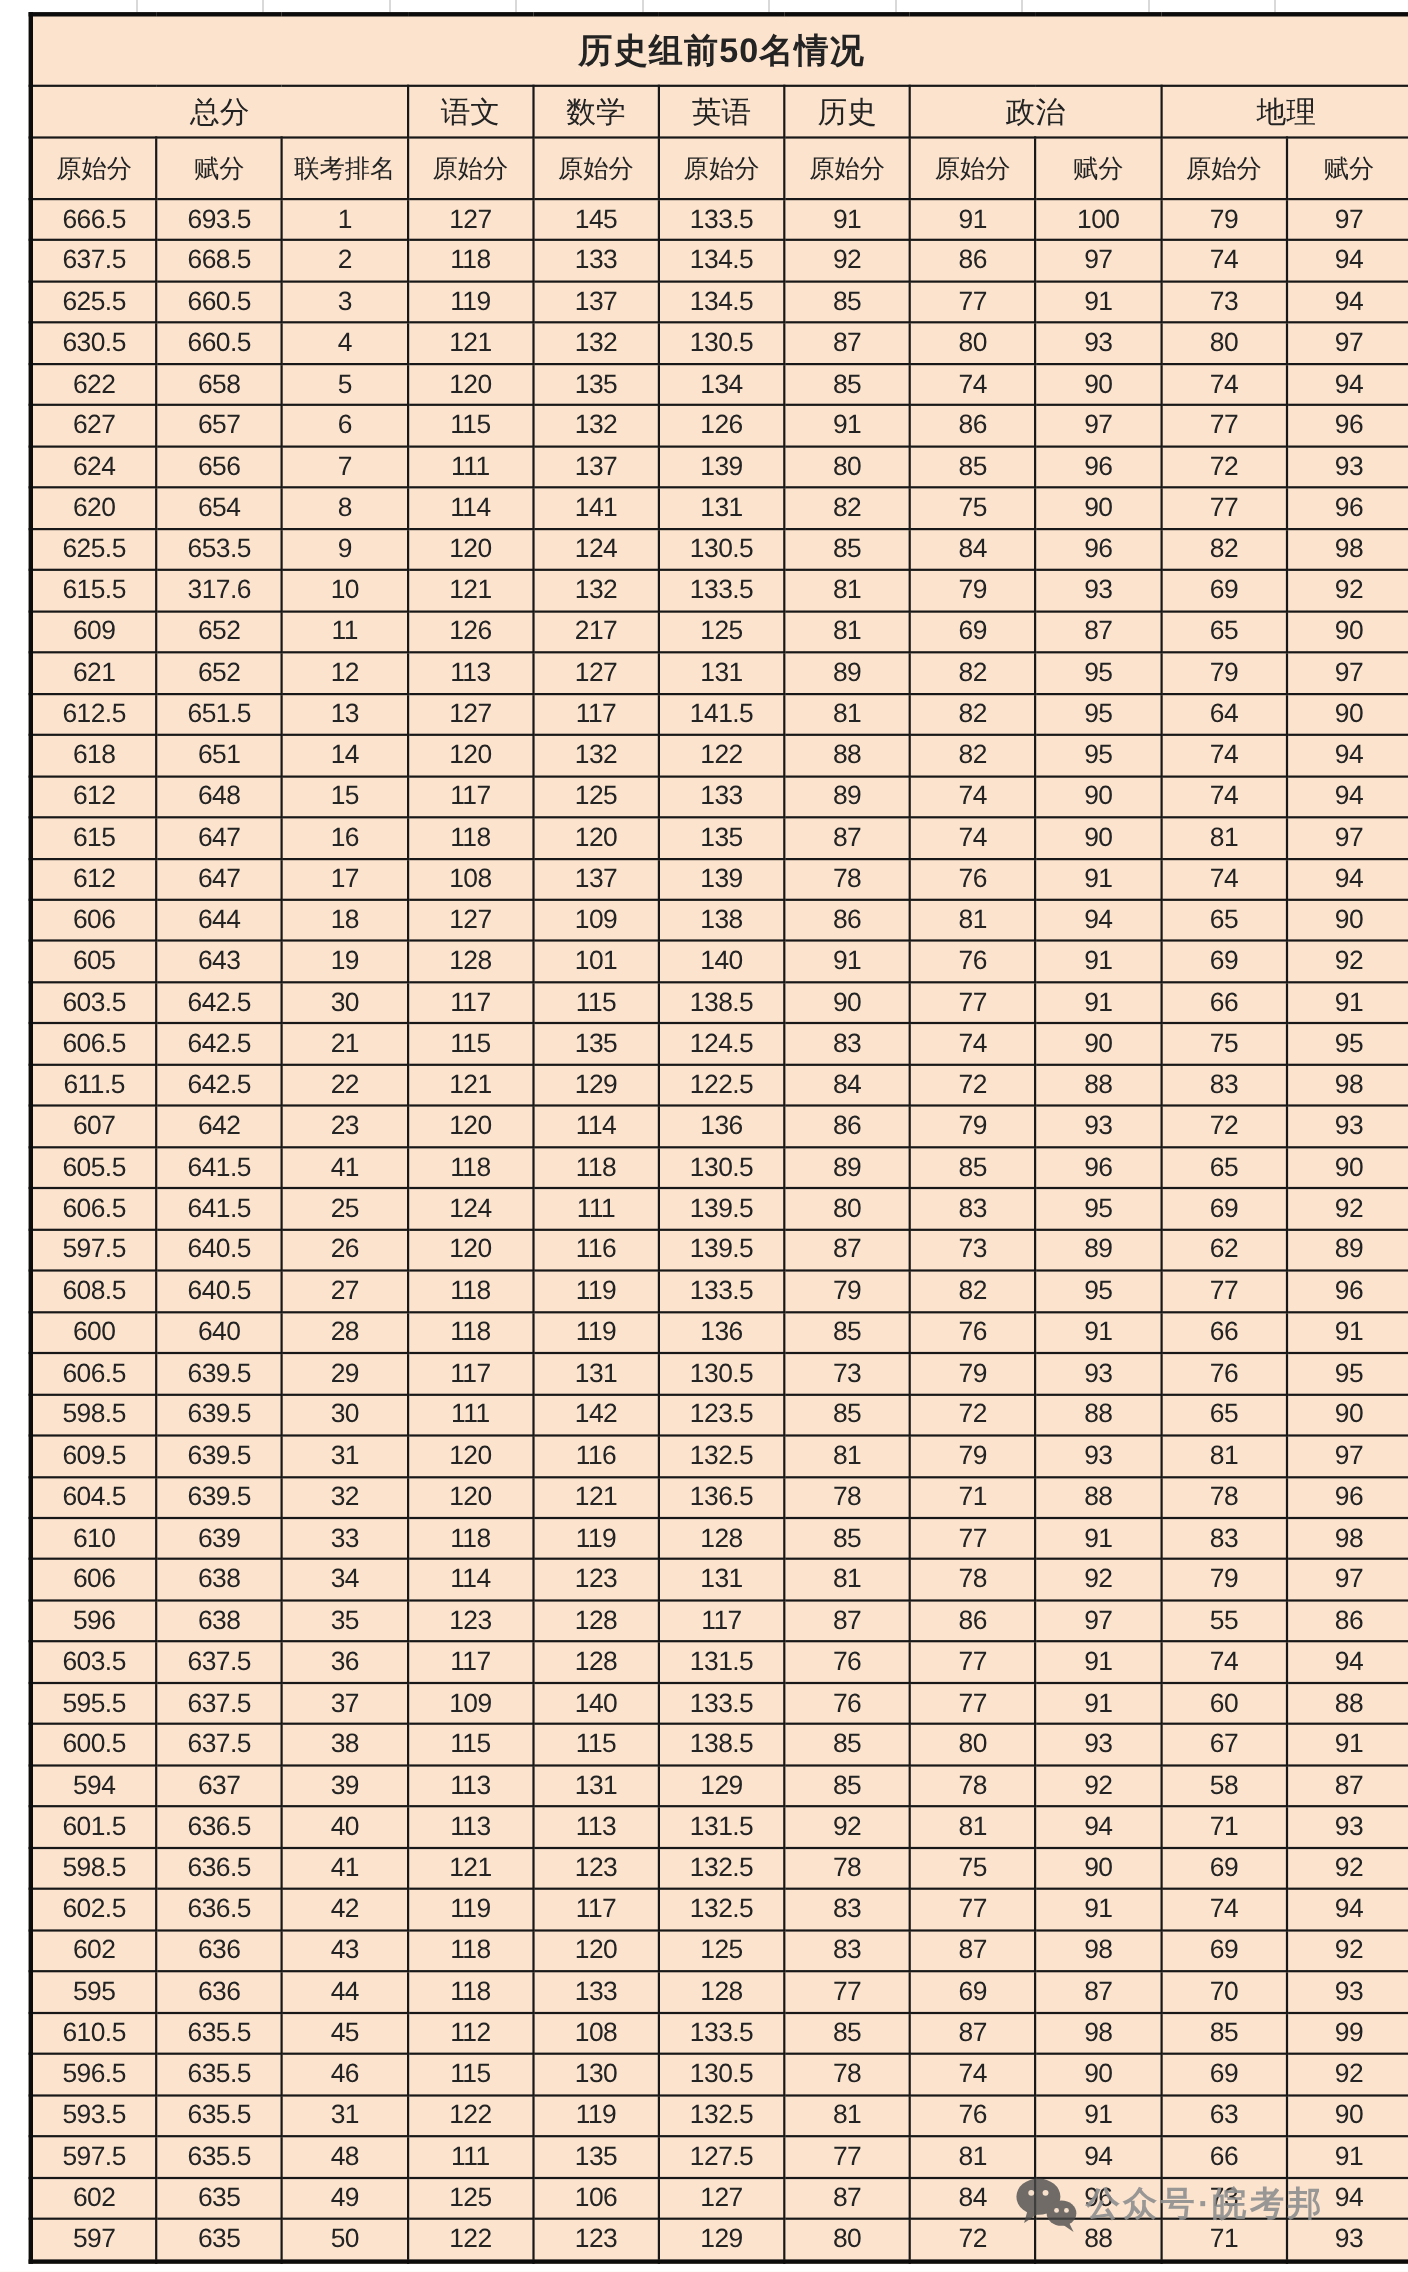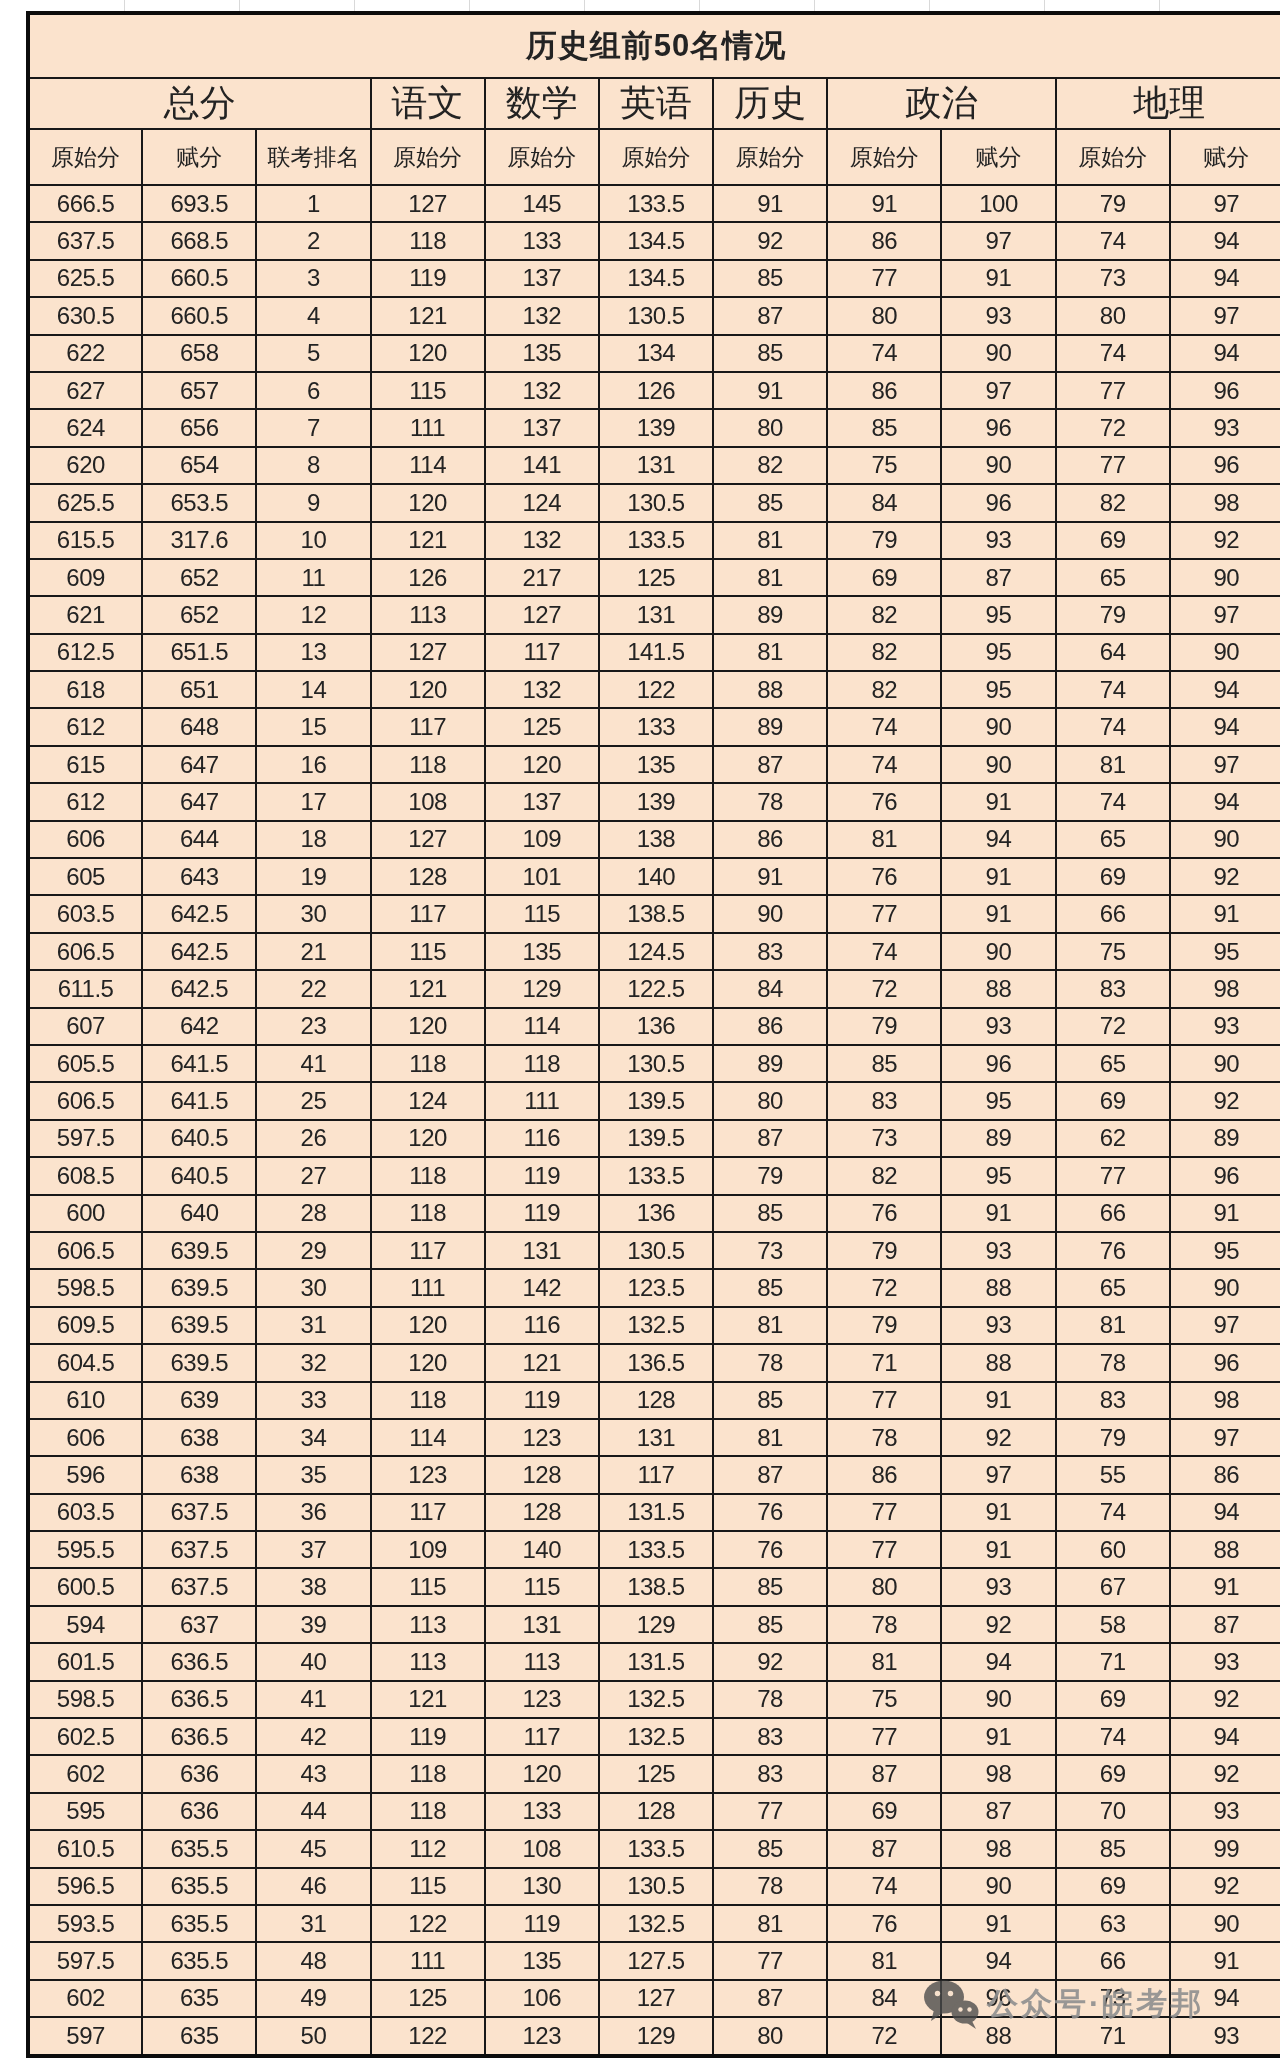--- a/index.html
+++ b/index.html
@@ -49,21 +49,21 @@
     white-space: nowrap;
   }
   tr.title-row th {
     height: 62px;
     font-size: 31px;
     font-weight: 700;
     letter-spacing: 1px;
   }
   tr.group-row th {
     height: 45px;
-    font-size: 36px;
+    font-size: 27px;
     font-weight: 400;
   }
   tr.sub-row th {
     height: 54px;
     font-size: 23px;
     font-weight: 400;
   }
   tbody td {
     font-size: 24px;
     font-weight: 400;

